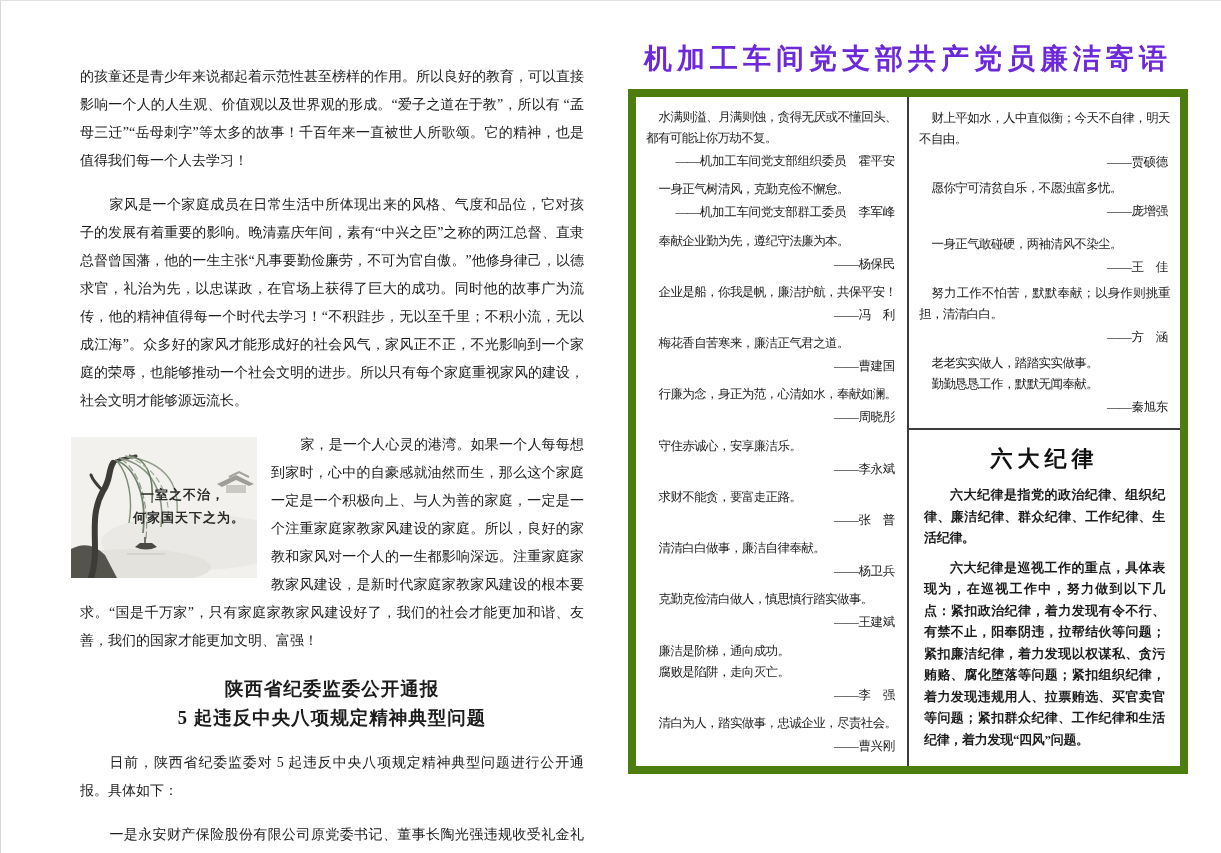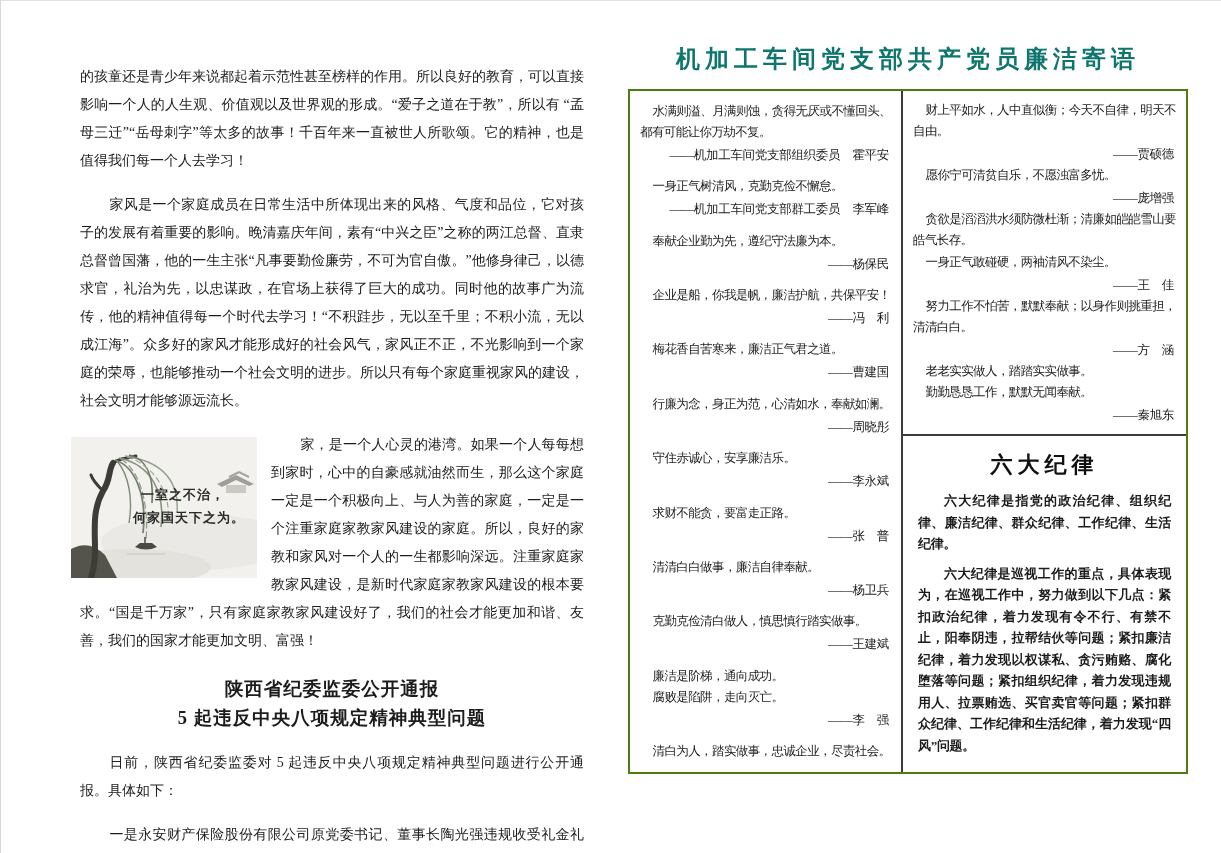--- a/index.html
+++ b/index.html
@@ -22,24 +22,24 @@
     color:#2a2a28;font-weight:600;letter-spacing:1px;white-space:nowrap;
   }
   .ink-caption div:nth-child(2){margin-left:-8px;}
   .article2-title{
     clear:both;text-align:center;font-weight:bold;font-size:18.5px;line-height:29px;
     margin:20px 0 14px;letter-spacing:1px;
   }
   
   .right-page{position:absolute;left:627px;top:40px;width:560px;}
   .rp-title{
-    text-align:center;font-size:24px;font-weight:bold;letter-spacing:5px;
-    line-height:36px;margin-bottom:12px;color:#0f766e;
-  }
-  .rp-box{border:2px solid #4d7c0f;display:flex;height:685px;box-sizing:border-box;}
+    text-align:center;font-size:28px;font-weight:bold;letter-spacing:5px;
+    line-height:36px;margin-bottom:12px;color:#6d28d9;
+  }
+  .rp-box{border:8px solid #4d7c0f;display:flex;height:685px;box-sizing:border-box;}
   .col-left{
     width:273px;border-right:2px solid #3c3c3c;box-sizing:border-box;
     padding:10px 10px;display:flex;flex-direction:column;justify-content:space-between;
   }
   .col-right{flex:1;display:flex;flex-direction:column;box-sizing:border-box;justify-content:flex-end;}
   .rq-section{
     height:408px;border-bottom:2px solid #3c3c3c;box-sizing:border-box;
     padding:8px 10px;display:flex;flex-direction:column;justify-content:space-around;
   }
   .discipline{flex:1;padding:8px 15px;box-sizing:border-box;}
@@ -183,38 +183,38 @@
 
   <div class="quote">
     <p class="q-text">廉洁是阶梯，通向成功。</p>
     <p class="q-text q-line2">腐败是陷阱，走向灭亡。</p>
     <p class="q-by">——李　强</p>
   </div>
 
   <div class="quote">
     <p class="q-text">清白为人，踏实做事，忠诚企业，尽责社会。</p>
 
+    <p class="q-by">——曹兴刚</p>
   </div>
 </div>
     <div class="col-right">
       <div class="rq-section" id="right-quotes">
   <div class="quote">
     <p class="q-text">财上平如水，人中直似衡；今天不自律，明天不自由。</p>
 
     <p class="q-by">——贾硕德</p>
   </div>
 
   <div class="quote">
     <p class="q-text">愿你宁可清贫自乐，不愿浊富多忧。</p>
 
     <p class="q-by">——庞增强</p>
   </div>
 
   <div class="quote">
-    <p class="q-text">贪欲是滔滔洪水须防微杜渐；清廉如皑皑雪山要皓气长存。</p>
 
   </div>
 
   <div class="quote">
     <p class="q-text">一身正气敢碰硬，两袖清风不染尘。</p>
 
     <p class="q-by">——王　佳</p>
   </div>
 
   <div class="quote">

